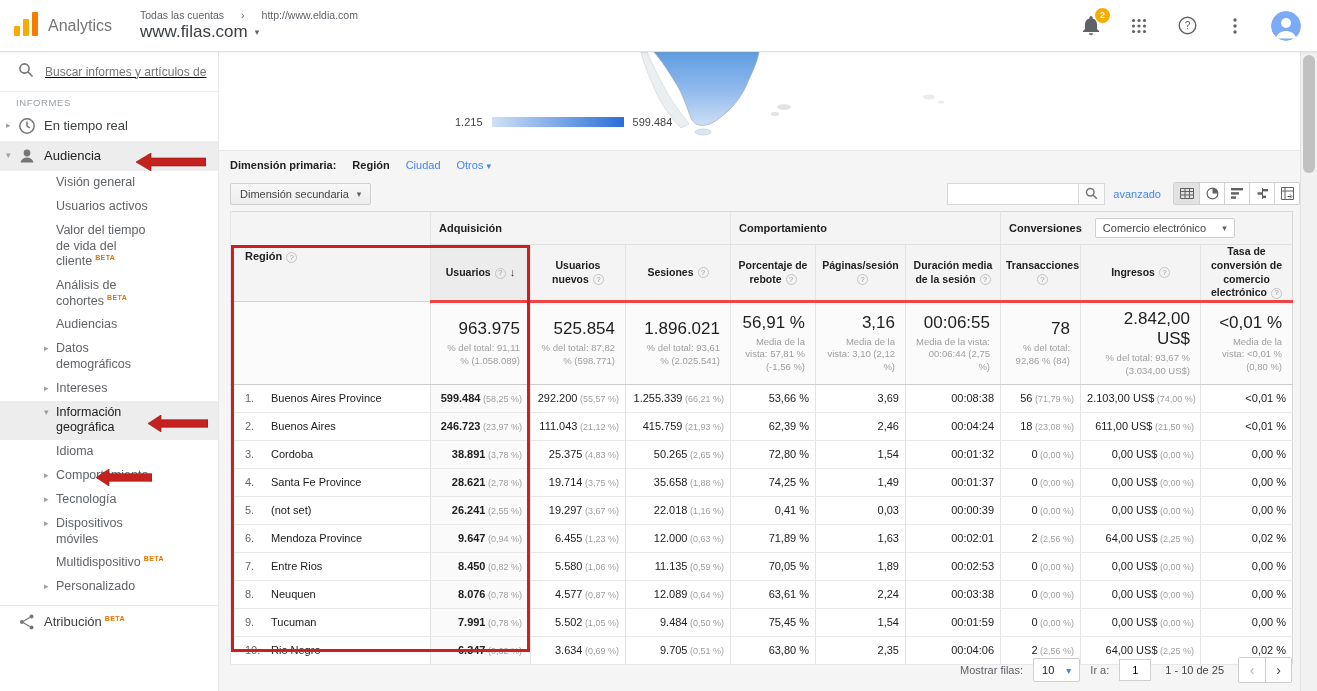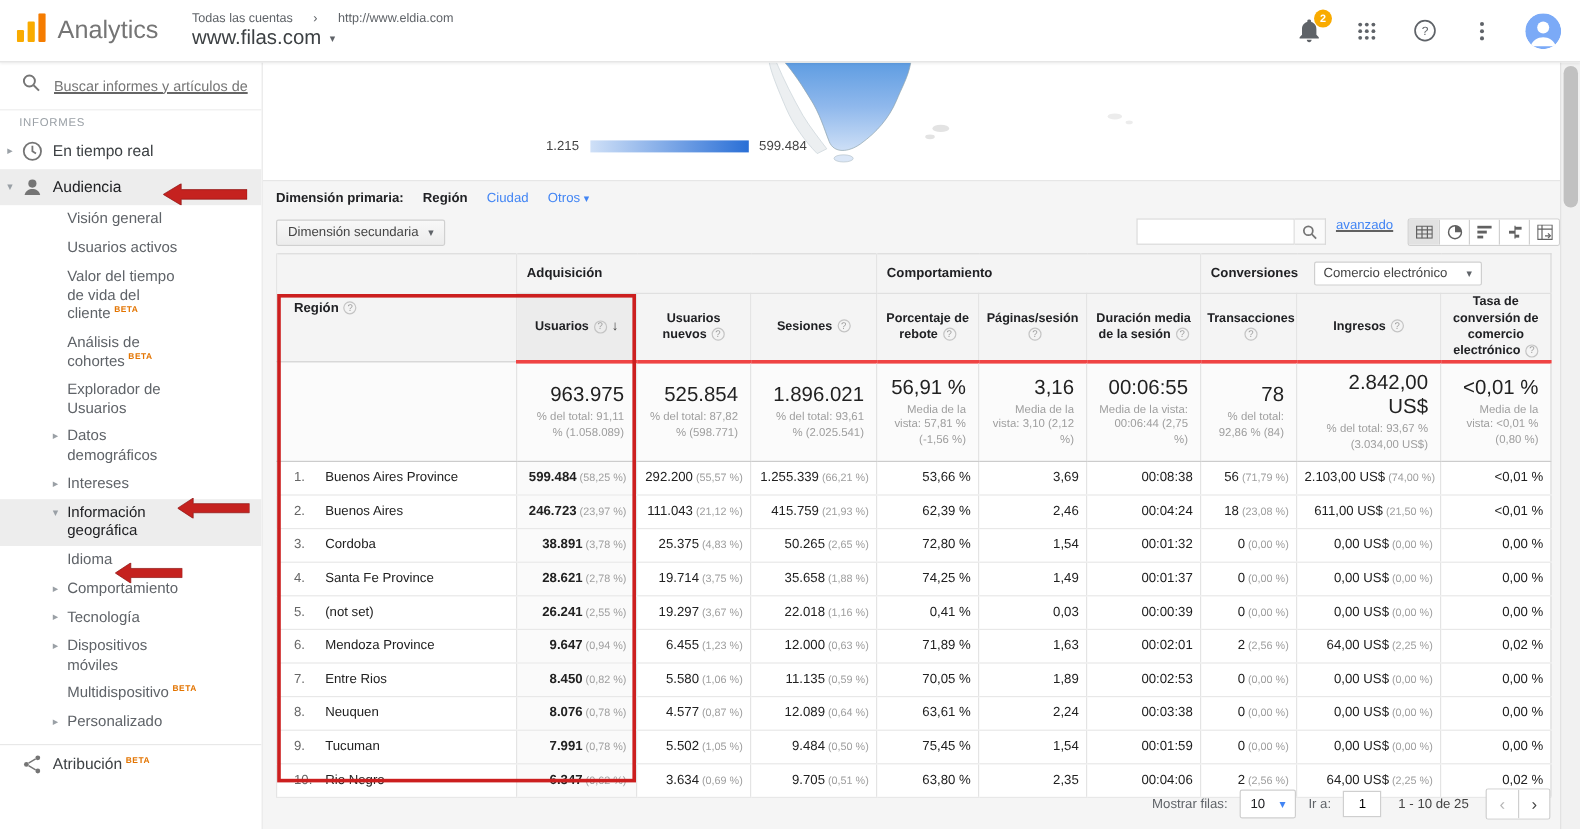--- a/index.html
+++ b/index.html
@@ -1,21 +1,21 @@
 <!DOCTYPE html>
 <html><head>
 <meta charset="utf-8">
 <style>
   *{margin:0;padding:0;box-sizing:border-box;}
   html,body{width:1317px;height:691px;overflow:hidden;background:#fff;font-family:"Liberation Sans",sans-serif;position:relative;}
 
   
   .topbar{position:absolute;top:0;left:0;width:100%;height:52px;background:#fff;border-bottom:1px solid #e0e0e0;box-shadow:0 1px 2px rgba(0,0,0,.06);display:flex;align-items:center;z-index:10;}
   .logo-wrap{display:flex;align-items:center;padding-left:14px;}
-  .app-name{font-size:21px;color:#757575;margin-left:9px;text-align:center;}
+  .app-name{font-size:16px;color:#757575;margin-left:9px;text-align:center;}
   .crumb-block{margin-left:28px;}
   .crumb-line{font-size:10.5px;color:#5f6368;display:flex;gap:17px;align-items:center;}
   .prop-line{font-size:17px;color:#3c4043;display:flex;align-items:center;gap:7px;margin-top:1px;cursor:pointer;}
   .caret{font-size:9px;color:#5f6368;}
   .topbar-right{margin-left:auto;display:flex;align-items:center;gap:24px;padding-right:16px;}
   .tb-icon{position:relative;width:24px;height:24px;display:flex;align-items:center;justify-content:center;cursor:pointer;}
   .badge{position:absolute;top:-6px;right:-7px;background:#f9ab00;color:#fff;font-size:9px;width:15px;height:15px;border-radius:50%;display:flex;align-items:center;justify-content:center;font-weight:bold;}
   .avatar{width:30px;height:30px;border-radius:50%;overflow:hidden;cursor:pointer;}
 
   
@@ -43,21 +43,21 @@
   .legend{position:absolute;top:64px;left:236px;display:flex;align-items:center;gap:9px;font-size:11px;color:#444;}
   .legend-bar{width:132px;height:10px;background:linear-gradient(to right,#cfe0f7,#2a6fd6);}
   .panel{position:absolute;top:98px;left:0;right:0;bottom:0;background:#f5f5f5;border-top:1px solid #e6e6e6;}
   .dim-bar{position:absolute;top:8px;left:11px;font-size:11px;color:#202124;display:flex;gap:16px;align-items:center;}
   .dim-label{font-weight:bold;}
   .dim-selected{font-weight:bold;color:#202124;cursor:pointer;}
   .dim-link{color:#4285f4;cursor:pointer;}
   .dim-link .caret{color:#4285f4;}
   .controls{position:absolute;top:31px;left:11px;right:0;display:flex;align-items:center;}
   .sec-dim-btn{background:linear-gradient(#f8f8f8,#ececec);border:1px solid #d0d0d0;border-radius:2px;font-size:11px;color:#444;padding:4px 9px;display:flex;gap:8px;align-items:center;cursor:pointer;text-align:center;}
-  .controls-right{margin-left:auto;display:flex;align-items:flex-start;text-decoration:underline;}
+  .controls-right{margin-left:auto;display:flex;align-items:center;}
   .search-input{width:132px;height:22px;border:1px solid #d9d9d9;background:#fff;font-size:11px;padding:0 5px;font-family:"Liberation Sans",sans-serif;}
   .search-btn{width:26px;height:22px;border:1px solid #d9d9d9;border-left:none;background:#fafafa;display:flex;align-items:center;justify-content:center;cursor:pointer;}
   .advanced{color:#4285f4;font-size:11px;margin-left:8px;cursor:pointer;}
   .view-icons{display:flex;margin-left:12px;border:1px solid #d0d0d0;border-radius:2px;overflow:hidden;background:#fff;}
   .view-icon{width:25px;height:21px;display:flex;align-items:center;justify-content:center;border-left:1px solid #d0d0d0;cursor:pointer;background:#fff;}
   .view-icon:first-child{border-left:none;}
   .view-icon.active{background:#e2e2e2;}
 
   
   .table-wrap{position:absolute;top:60px;left:11px;}
@@ -213,21 +213,21 @@
       <div class="nav-item lvl1">
         <span class="nav-arrow"></span>
         <span class="nav-label">Valor del tiempo de vida del cliente<span class="beta">BETA</span></span>
       </div>
       <div class="nav-item lvl1">
         <span class="nav-arrow"></span>
         <span class="nav-label">Análisis de cohortes<span class="beta">BETA</span></span>
       </div>
       <div class="nav-item lvl1">
         <span class="nav-arrow"></span>
-        <span class="nav-label">Explorador de Usuarios</span>
+        <span class="nav-label">Audiencias</span>
       </div>
       <div class="nav-item lvl1">
         <span class="nav-arrow">▸</span>
         <span class="nav-label">Datos demográficos</span>
       </div>
       <div class="nav-item lvl1">
         <span class="nav-arrow">▸</span>
         <span class="nav-label">Intereses</span>
       </div>
       <div class="nav-item lvl1 active-section">

